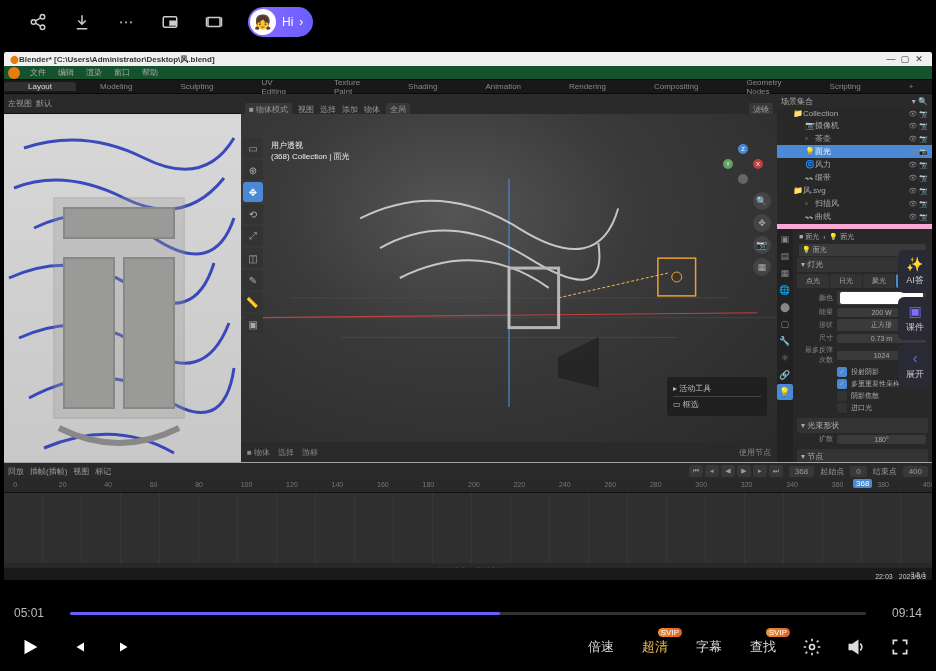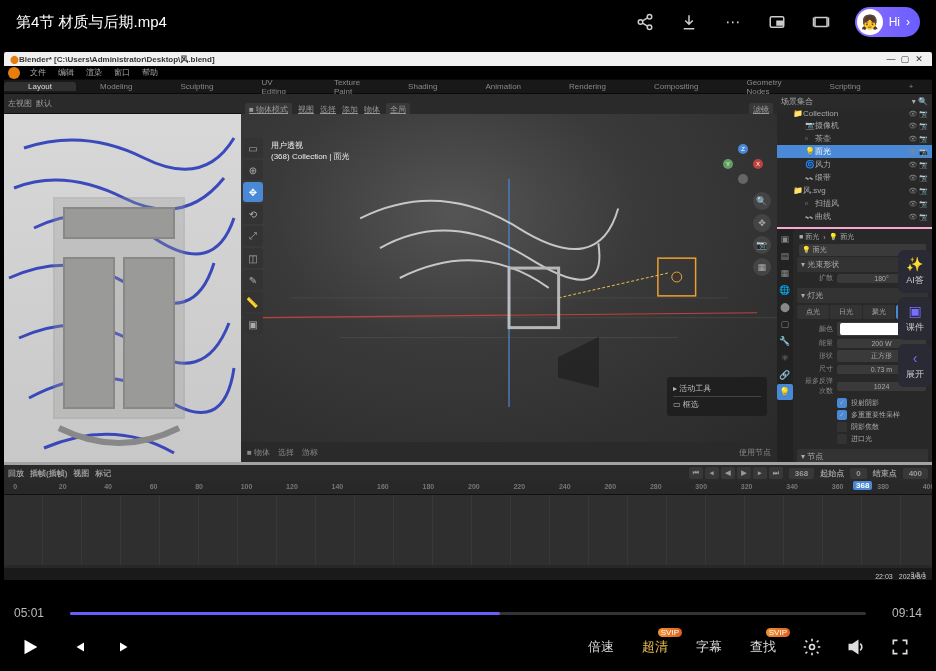--- a/index.html
+++ b/index.html
@@ -13,58 +13,58 @@
 .avatar-badge .avatar { width: 26px; height: 26px; border-radius: 50%; background: #fff; display: flex; align-items: center; justify-content: center; font-size: 14px; }
 .avatar-badge .hi { color: #fff; font-size: 12px; margin-left: 6px; }
 
 
 .blender-window { position: absolute; top: 52px; left: 4px; right: 4px; height: 528px; background: #232323; border-radius: 2px; overflow: hidden; }
 .win-titlebar { height: 14px; background: #f0f0f0; display: flex; align-items: center; padding: 0 6px; font-size: 8px; color: #333; }
 .win-titlebar .title { flex: 1; font-weight: bold; }
 .win-titlebar .win-btn { width: 14px; text-align: center; cursor: pointer; font-size: 9px; }
 
 
-.bl-menu { height: 14px; background: #000000; display: flex; align-items: center; padding: 0 4px; font-size: 8px; color: #aaa; border-bottom: 1px solid #0a0a0a; }
+.bl-menu { height: 14px; background: #14532d; display: flex; align-items: center; padding: 0 4px; font-size: 8px; color: #aaa; border-bottom: 1px solid #0a0a0a; }
 .bl-menu .item { padding: 0 6px; cursor: pointer; }
 .bl-menu .logo { width: 12px; height: 12px; background: #e87d0d; border-radius: 50%; margin-right: 4px; }
 
 
 .bl-tabs { height: 14px; background: #181818; display: flex; align-items: center; font-size: 8px; color: #888; border-bottom: 1px solid #0a0a0a; }
 .bl-tabs .tab { padding: 0 24px; cursor: pointer; }
 .bl-tabs .tab.active { background: #303030; color: #ddd; border-radius: 3px 3px 0 0; }
 .bl-tabs .spacer { flex: 1; }
 .bl-tabs .scene-box { background: #2a2a2a; padding: 1px 6px; border-radius: 2px; margin: 0 18px; color: #bbb; }
 
 
 .bl-main { display: flex; height: 368px; background: #222; }
 .bl-left { width: 237px; background: #393939; position: relative; }
 .bl-left-header { height: 20px; background: #2a2a2a; border-bottom: 1px solid #111; display: flex; align-items: center; padding: 0 4px; font-size: 8px; color: #999; gap: 4px; }
 .bl-left-canvas { position: absolute; top: 20px; left: 0; right: 0; bottom: 0; background: linear-gradient(180deg, #d8d8d8, #c8c8c8); display: flex; align-items: center; justify-content: center; overflow: hidden; }
 
 .bl-center { flex: 1; background: #3a3a3a; position: relative; }
-.bl-center-header { height: 32px; background: #2a2a2a; border-bottom: 1px solid #111; display: flex; align-items: center; padding: 0 4px; font-size: 8px; color: #999; gap: 6px; text-decoration: underline; }
+.bl-center-header { height: 32px; background: #2a2a2a; border-bottom: 1px solid #111; display: flex; align-items: center; padding: 0 4px; font-size: 8px; color: #999; gap: 6px; }
 .bl-center-header .dropdown { background: #383838; padding: 1px 4px; border-radius: 2px; cursor: pointer; }
 .viewport { position: absolute; top: 20px; left: 0; right: 0; bottom: 20px; background: radial-gradient(ellipse at 40% 30%, #555 0%, #3a3a3a 40%, #2a2a2a 100%); overflow: hidden; }
 .viewport-footer { position: absolute; bottom: 0; left: 0; right: 0; height: 20px; background: #2a2a2a; display: flex; align-items: center; padding: 0 6px; font-size: 8px; color: #888; gap: 8px; justify-content: center; }
 
 .toolbar-left { position: absolute; left: 2px; top: 24px; width: 22px; display: flex; flex-direction: column; gap: 2px; }
 .toolbar-left .tool { width: 20px; height: 20px; background: #333; border-radius: 3px; cursor: pointer; display: flex; align-items: center; justify-content: center; font-size: 10px; color: #aaa; }
 .toolbar-left .tool.active { background: #4a89d6; color: #fff; }
 
 .gizmo { position: absolute; top: 30px; right: 14px; width: 40px; height: 40px; }
 .gizmo .ball { position: absolute; width: 10px; height: 10px; border-radius: 50%; font-size: 6px; display: flex; align-items: center; justify-content: center; color: #fff; }
 .view-btns { position: absolute; right: 6px; top: 78px; display: flex; flex-direction: column; gap: 4px; }
 .view-btns .vb { width: 18px; height: 18px; background: #444; border-radius: 50%; cursor: pointer; font-size: 9px; color: #aaa; display: flex; align-items: center; justify-content: center; }
 
 .info-overlay { position: absolute; top: 26px; left: 30px; font-size: 8px; color: #eee; line-height: 1.4; }
 .active-tool-panel { position: absolute; bottom: 26px; right: 10px; width: 100px; background: rgba(30,30,30,0.9); border-radius: 3px; padding: 6px; font-size: 8px; color: #bbb; }
 .active-tool-panel .hdr { border-bottom: 1px solid #444; padding-bottom: 2px; margin-bottom: 2px; }
 
 .bl-right { width: 155px; background: #282828; display: flex; flex-direction: column; font-size: 8px; color: #aaa; }
-.outliner { flex: 0 0 135px; border-bottom: 2px solid #f9a8d4; overflow: hidden; }
+.outliner { flex: 0 0 135px; border-bottom: 5px solid #f9a8d4; overflow: hidden; }
 .outliner-header { height: 14px; background: #2a2a2a; display: flex; align-items: center; padding: 0 4px; justify-content: space-between; }
 .outliner-row { display: flex; align-items: center; padding: 1px 4px; cursor: pointer; font-size: 8px; }
 .outliner-row.active { background: #4a89d6; color: #fff; }
 .outliner-row .indent1 { width: 12px; } .outliner-row .indent2 { width: 24px; }
 .outliner-row .icon-s { width: 10px; font-size: 8px; }
 .outliner-row .name { flex: 1; white-space: nowrap; overflow: hidden; }
 .outliner-row .vis { display: flex; gap: 3px; font-size: 7px; color: #888; }
 
 .properties { flex: 1; display: flex; overflow: hidden; }
 .prop-tabs { width: 16px; background: #222; display: flex; flex-direction: column; gap: 1px; padding-top: 2px; }
@@ -76,21 +76,21 @@
 .prop-row { display: flex; align-items: center; padding: 1px 2px; font-size: 7px; }
 .prop-row .lbl { flex: 0 0 38px; text-align: right; padding-right: 4px; color: #888; }
 .prop-row .val { flex: 1; background: #3a3a3a; padding: 1px 3px; border-radius: 2px; text-align: center; }
 .prop-row .check { width: 10px; height: 10px; background: #4a89d6; border-radius: 2px; margin-right: 4px; display: flex; align-items: center; justify-content: center; font-size: 7px; }
 .color-swatch { width: 100%; height: 12px; background: #fff; border-radius: 2px; }
 .light-type-btns { display: flex; gap: 1px; margin: 2px 0; }
 .light-type-btns .lt { flex: 1; background: #333; text-align: center; padding: 2px 0; font-size: 7px; cursor: pointer; border-radius: 2px; }
 .light-type-btns .lt.active { background: #4a89d6; color: #fff; }
 
 
-.bl-timeline { height: 118px; background: #232323; border-top: 3px solid #a3a3a3; font-weight: bold; }
+.bl-timeline { height: 118px; background: #232323; border-top: 1px solid #a3a3a3; }
 .tl-header { height: 16px; background: #2a2a2a; display: flex; align-items: center; padding: 0 4px; font-size: 8px; color: #999; gap: 6px; }
 .tl-header .spacer { flex: 1; }
 .tl-header .play-btns { display: flex; gap: 2px; }
 .tl-header .pb { width: 14px; height: 12px; background: #383838; border-radius: 2px; cursor: pointer; font-size: 7px; display: flex; align-items: center; justify-content: center; }
 .tl-header .numbox { background: #383838; padding: 1px 6px; border-radius: 2px; }
 .tl-ruler { height: 14px; background: #282828; position: relative; font-size: 7px; color: #777; border-bottom: 1px solid #111; }
 .tl-ruler .tick { position: absolute; top: 2px; }
 .tl-ruler .playhead { position: absolute; top: 0; background: #4a89d6; color: #fff; padding: 0 3px; border-radius: 2px; font-size: 8px; }
 .tl-body { height: 70px; background: #2f2f2f; position: relative; }
 .tl-body::before { content: ''; position: absolute; left: 0; right: 0; top: 0; bottom: 0; background: repeating-linear-gradient(90deg, transparent 0, transparent 38px, #383838 38px, #383838 39px); }
@@ -123,21 +123,20 @@
 .side-panel { position: absolute; right: 4px; top: 250px; width: 34px; display: flex; flex-direction: column; gap: 4px; }
 .side-panel .card { background: #2a2a35; border-radius: 6px; padding: 6px 2px; display: flex; flex-direction: column; align-items: center; font-size: 9px; color: #ccc; cursor: pointer; }
 .side-panel .card .ic { font-size: 14px; color: #7a6eff; margin-bottom: 2px; }
 
 svg.line-art { position:absolute; inset:0; width:100%; height:100%; }
 </style>
 </head>
 <body>
 
 <div class="top-bar">
-  <span class="title">第4节 材质与后期.mp4</span>
   <span class="icon">
       <svg width="18" height="18" viewBox="0 0 24 24" fill="none" stroke="currentColor" stroke-width="2">
         <circle cx="18" cy="5" r="3"></circle>
         <circle cx="6" cy="12" r="3"></circle>
         <circle cx="18" cy="19" r="3"></circle>
         <path d="M8.6 13.5l6.8 4M15.4 6.5l-6.8 4"></path>
       </svg>
     </span>
   <span class="icon">
       <svg width="18" height="18" viewBox="0 0 24 24" fill="none" stroke="currentColor" stroke-width="2">
@@ -385,27 +384,20 @@
         <div class="prop-body">
           <div class="prop-row" style="gap:4px">
             <span>■ <span>面光</span></span>
             <span>›</span>
             <span>💡 <span>面光</span></span>
           </div>
           <div class="prop-row">
               <span class="val" style="text-align:left">💡 <span>面光</span></span>
             </div>
           <div class="prop-panel">
-            <div class="phdr">▾ <span>光束形状</span></div>
-            <div class="prop-row">
-                <span class="lbl">扩散</span>
-                <span class="val">180°</span>
-              </div>
-          </div>
-          <div class="prop-panel">
             <div class="phdr">▾ <span>灯光</span></div>
             <div class="light-type-btns">
               <div class="lt">点光</div>
               <div class="lt">日光</div>
               <div class="lt">聚光</div>
               <div class="lt active">面光</div>
             </div>
             <div class="prop-row">
                 <span class="lbl">颜色</span>
                 <span class="val">
@@ -440,20 +432,27 @@
               </div>
             <div class="prop-row">
                 <span class="lbl"></span>
                 <span class="check" style="background:#333"></span>
                 <span>阴影焦散</span>
               </div>
             <div class="prop-row">
                 <span class="lbl"></span>
                 <span class="check" style="background:#333"></span>
                 <span>进口光</span>
+              </div>
+          </div>
+          <div class="prop-panel">
+            <div class="phdr">▾ <span>光束形状</span></div>
+            <div class="prop-row">
+                <span class="lbl">扩散</span>
+                <span class="val">180°</span>
               </div>
           </div>
           <div class="prop-panel">
             <div class="phdr">▾ <span>节点</span></div>
 
           </div>
 
         </div>
       </div>
     </div>

